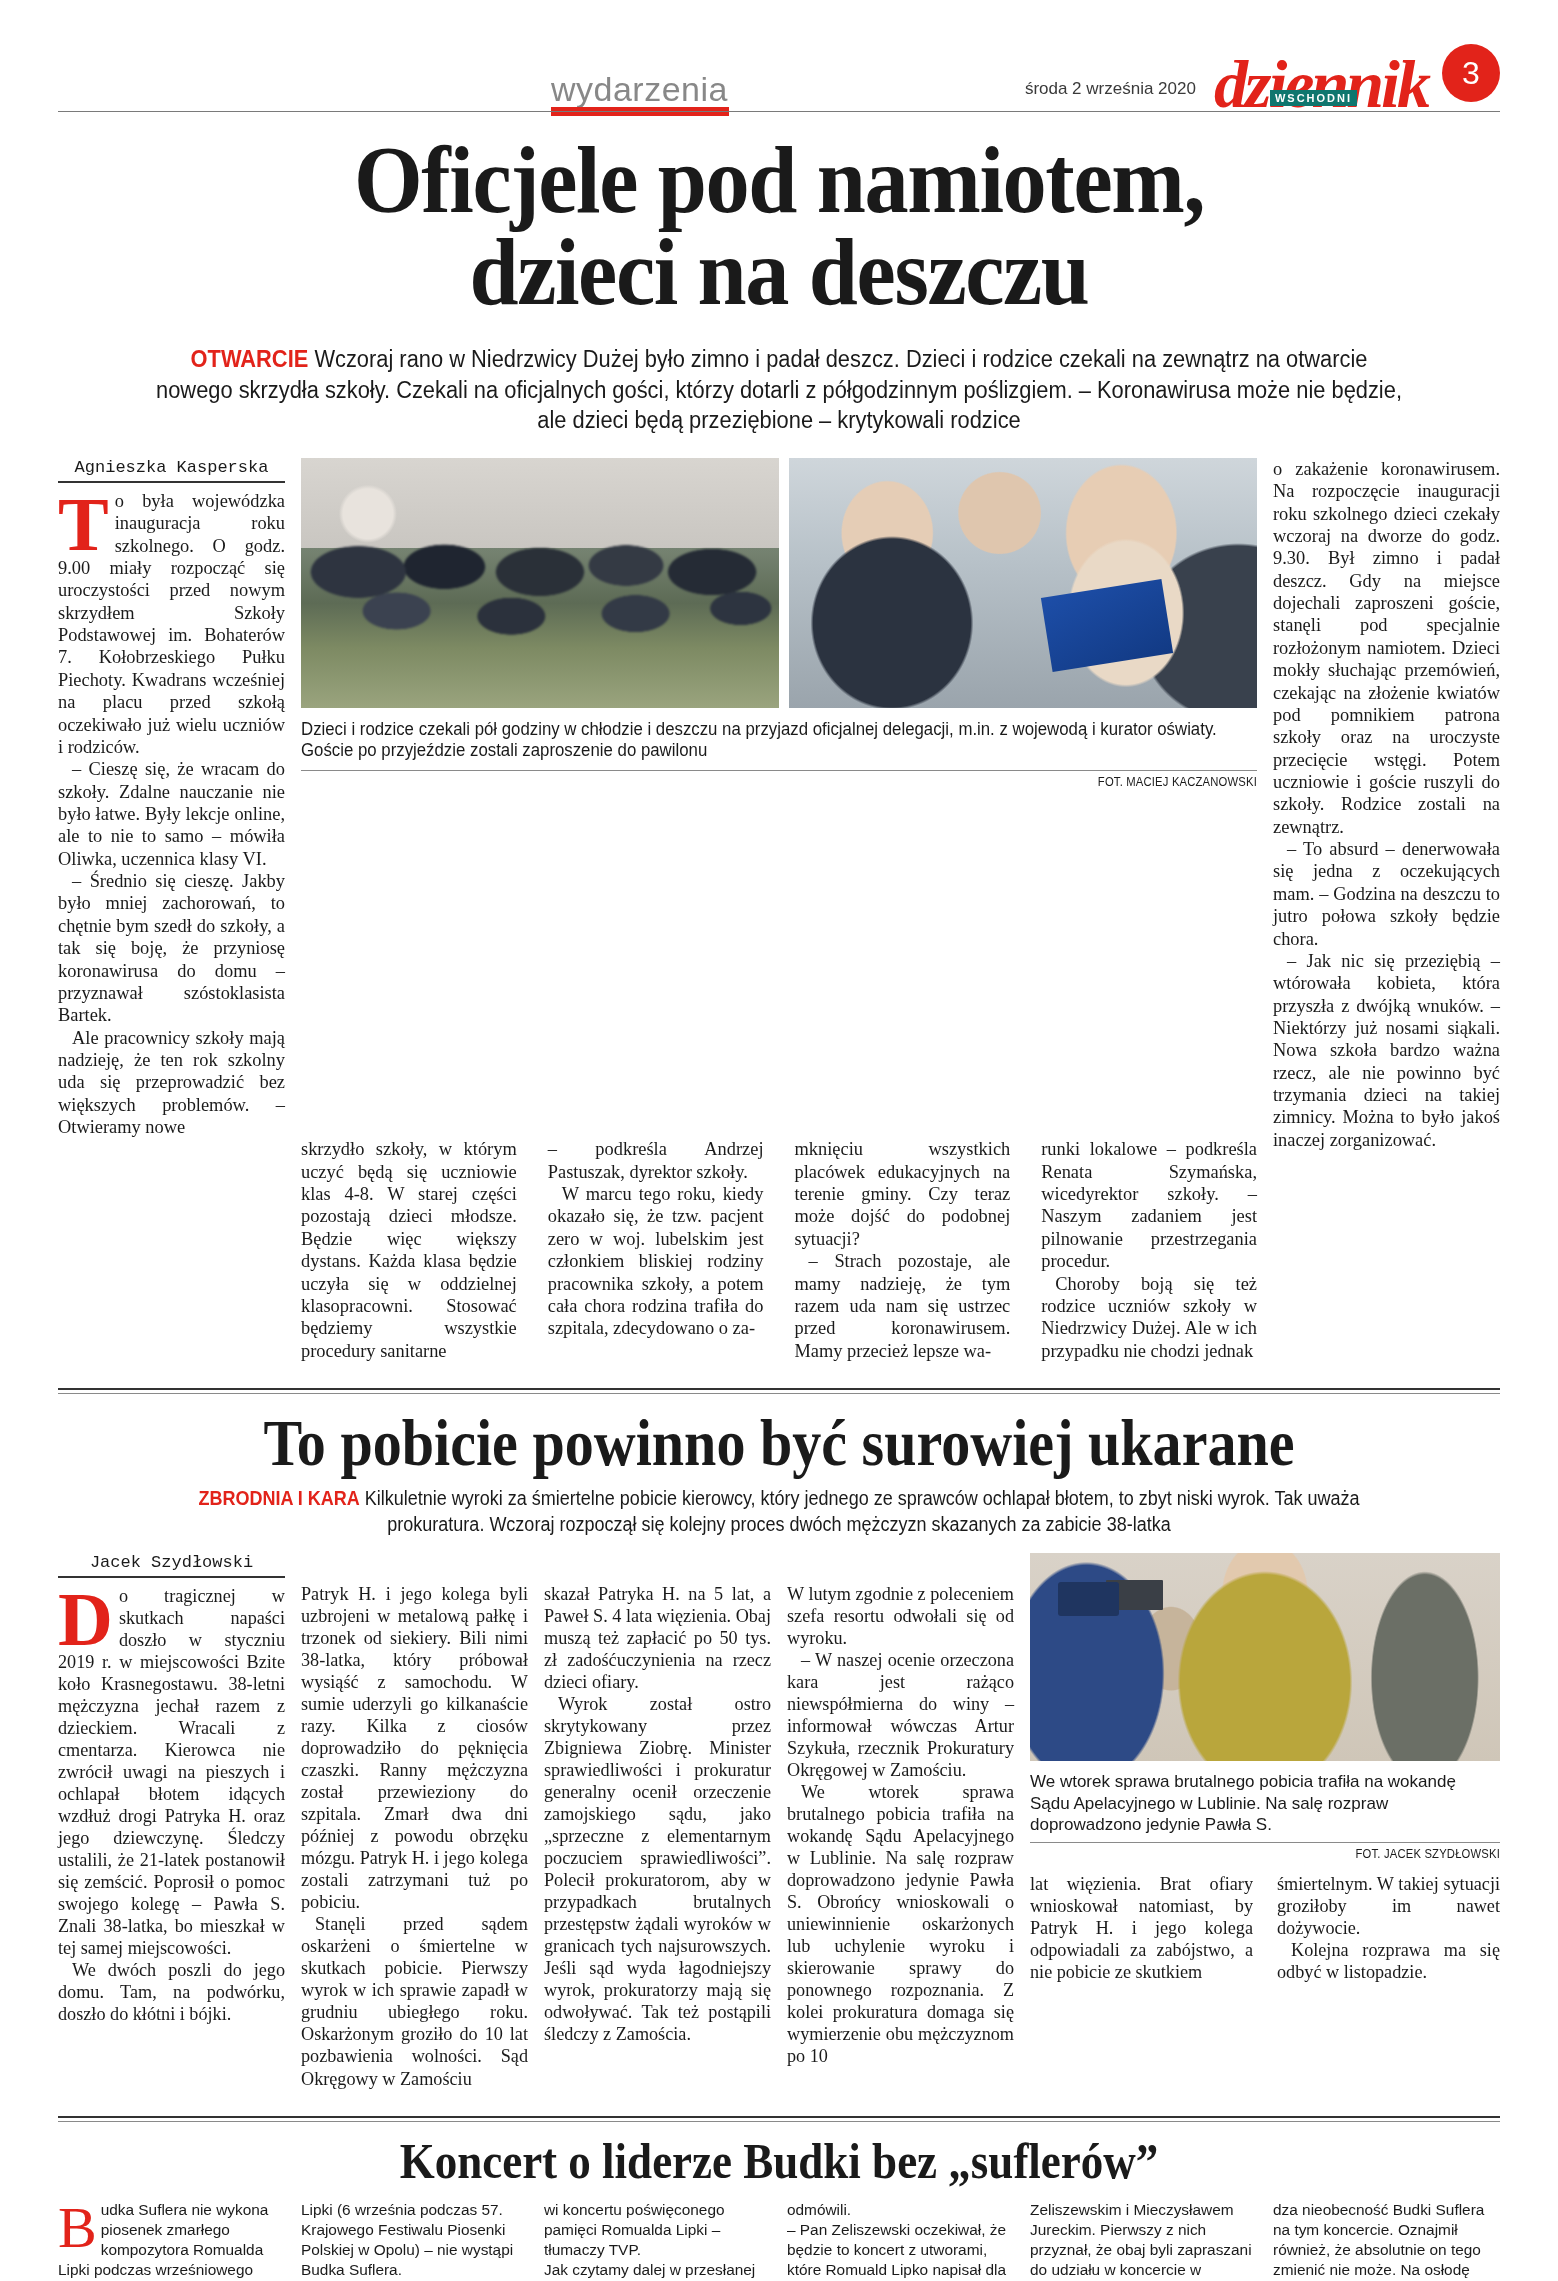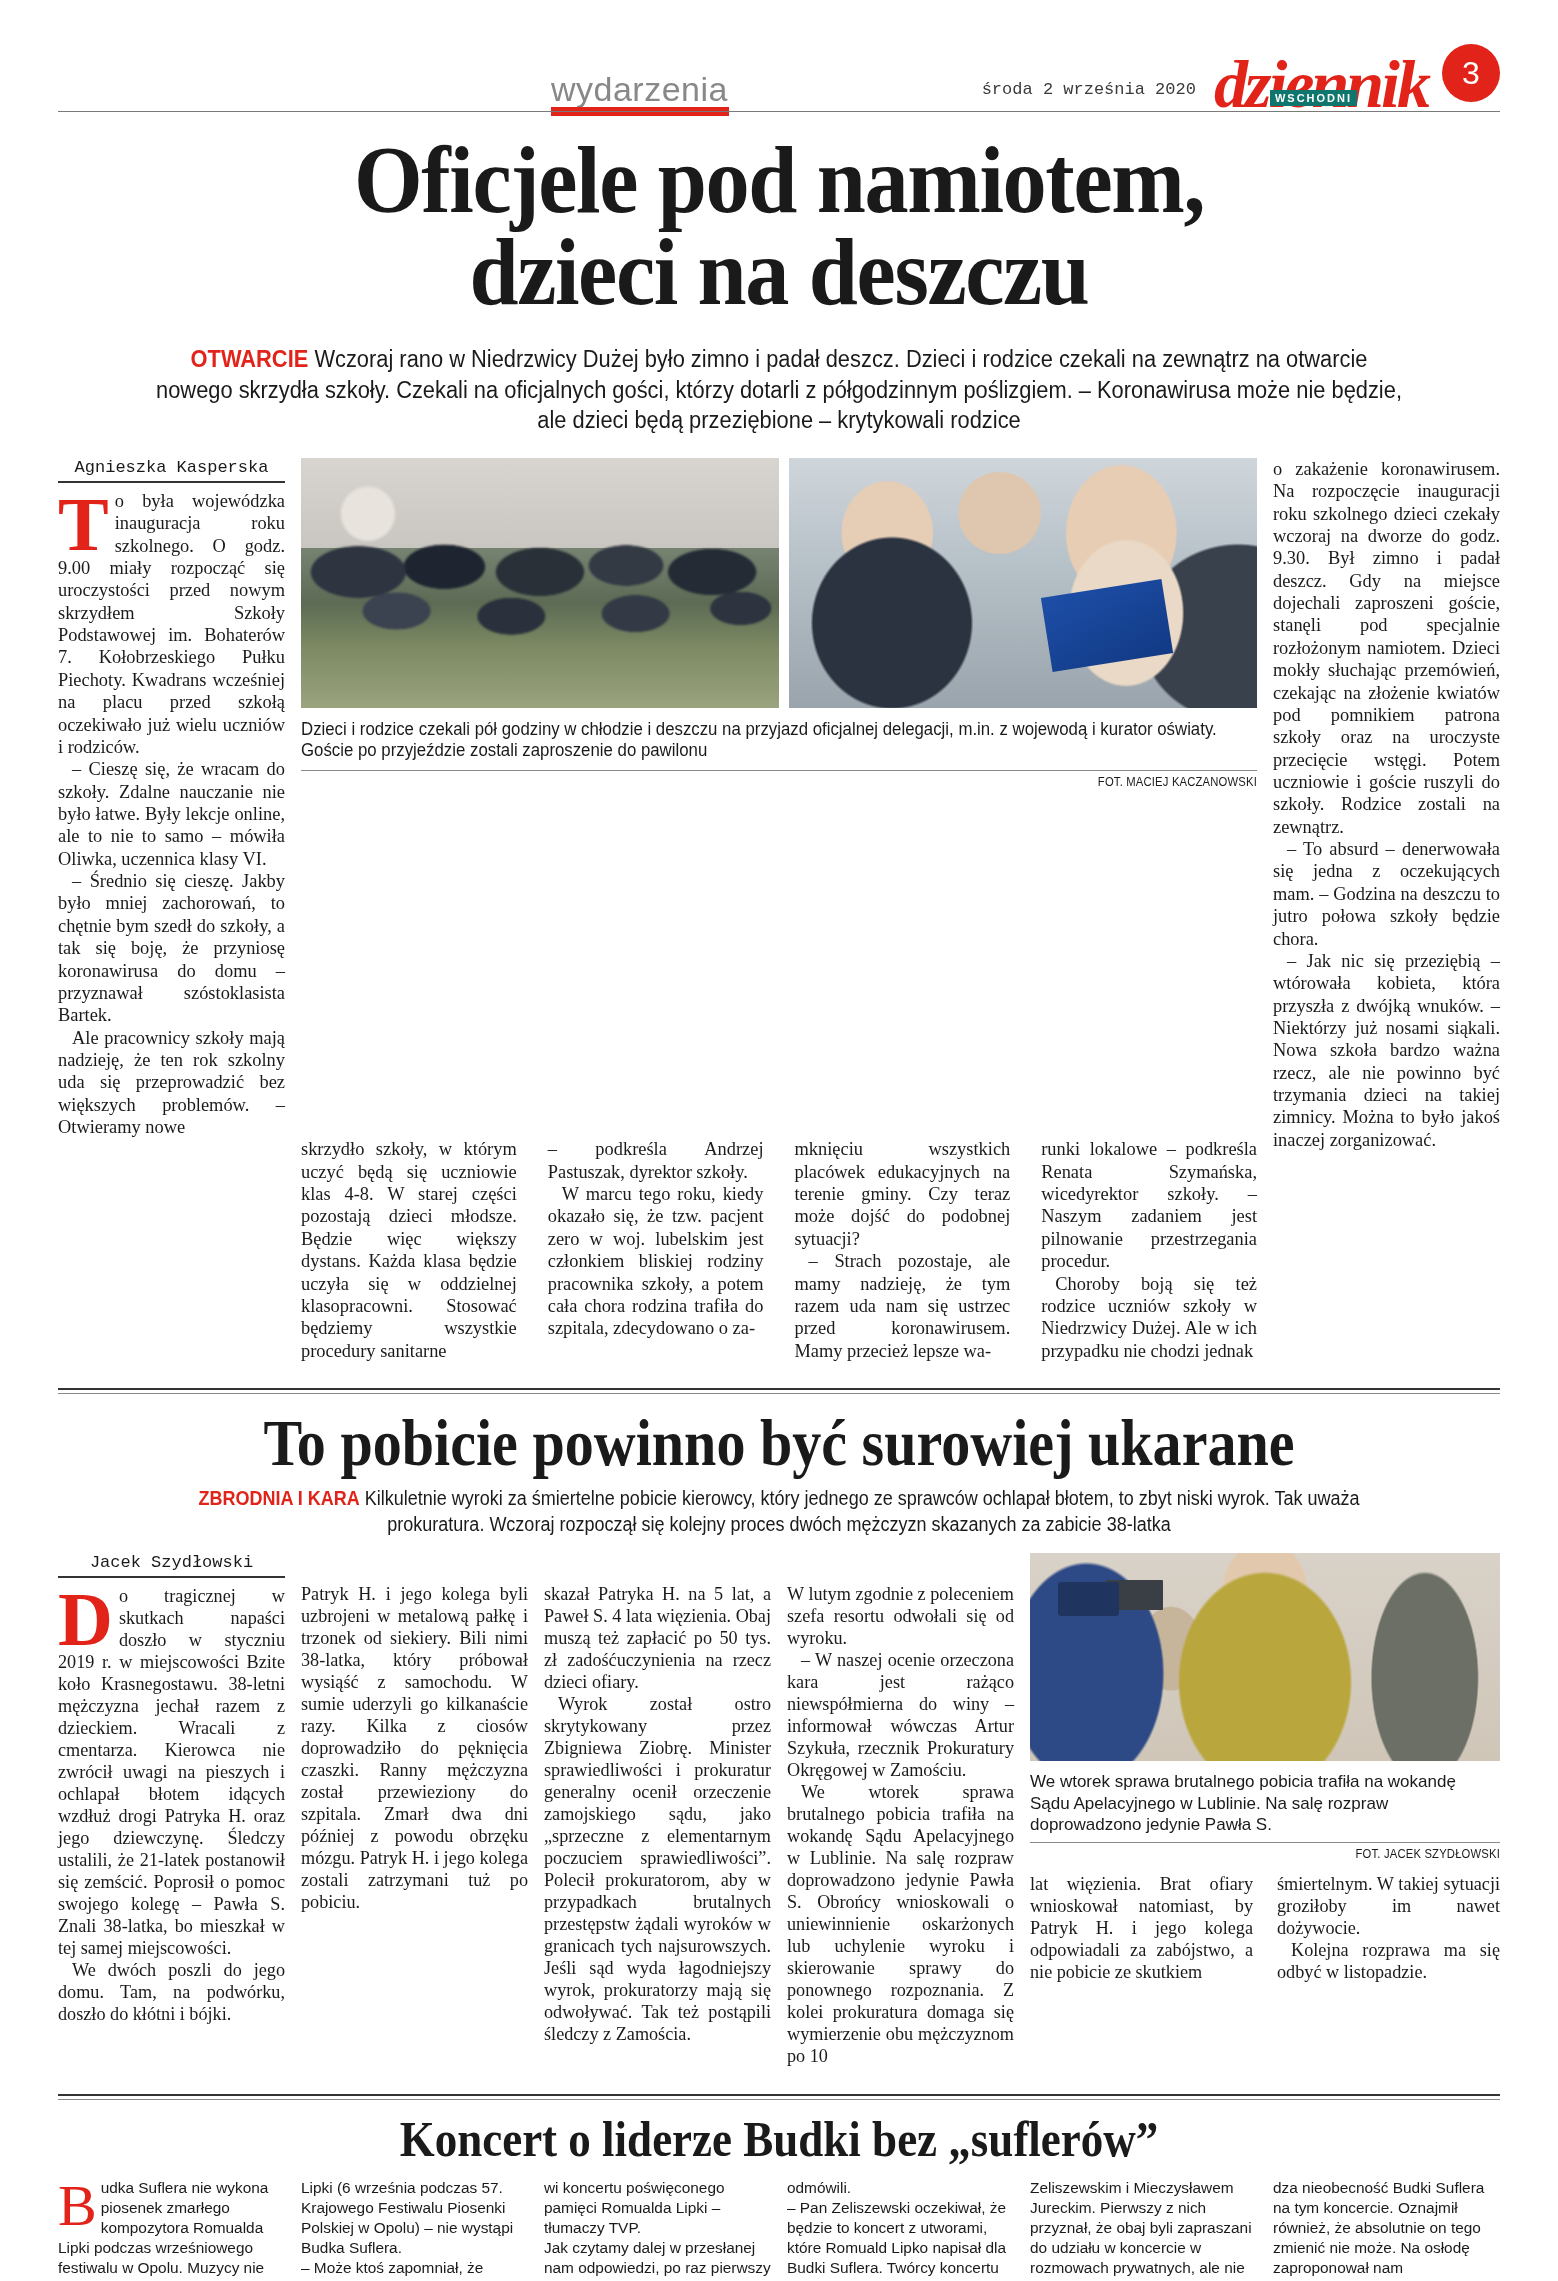--- a/index.html
+++ b/index.html
@@ -50,21 +50,21 @@
   }
   .mast-rule {
     position: absolute;
     left: 0;
     right: 0;
     bottom: 0;
     height: 1px;
     background: #7a7a7a;
   }
   .mast-date {
-    font-family: Liberation Mono, monospace;
+    font-family: Liberation Sans, sans-serif;
     font-size: 17px;
     color: #3a3a3a;
     margin-right: 18px;
     margin-bottom: 9px;
     white-space: nowrap;
   }
   .logo-wrap {
     position: relative;
     margin-bottom: -6px;
     display: flex;
@@ -462,20 +462,21 @@
     <div>
       <div class="byline">Jacek Szydłowski</div>
       <div class="col-text">
         <p class="dropcap">Do tragicznej w skutkach napaści doszło w styczniu 2019 r. w miejscowości Bzite koło Krasnegostawu. 38-letni mężczyzna jechał razem z dzieckiem. Wracali z cmentarza. Kierowca nie zwrócił uwagi na pieszych i ochlapał błotem idących wzdłuż drogi Patryka H. oraz jego dziewczynę. Śledczy ustalili, że 21-latek postanowił się zemścić. Poprosił o pomoc swojego kolegę – Pawła S. Znali 38-latka, bo mieszkał w tej samej miejscowości.</p>
         <p>We dwóch poszli do jego domu. Tam, na podwórku, doszło do kłótni i bójki.</p>
       </div>
     </div>
 
     <div class="col-text" style="padding-top:30px;">
       <p>Patryk H. i jego kolega byli uzbrojeni w metalową pałkę i trzonek od siekiery. Bili nimi 38-latka, który próbował wysiąść z samochodu. W sumie uderzyli go kilkanaście razy. Kilka z ciosów doprowadziło do pęknięcia czaszki. Ranny mężczyzna został przewieziony do szpitala. Zmarł dwa dni później z powodu obrzęku mózgu. Patryk H. i jego kolega zostali zatrzymani tuż po pobiciu.</p>
+      <p>Stanęli przed sądem oskarżeni o śmiertelne w skutkach pobicie. Pierwszy wyrok w ich sprawie zapadł w grudniu ubiegłego roku. Oskarżonym groziło do 10 lat pozbawienia wolności. Sąd Okręgowy w Zamościu</p>
     </div>
 
     <div class="col-text" style="padding-top:30px;">
       <p>skazał Patryka H. na 5 lat, a Paweł S. 4 lata więzienia. Obaj muszą też zapłacić po 50 tys. zł zadośćuczynienia na rzecz dzieci ofiary.</p>
       <p>Wyrok został ostro skrytykowany przez Zbigniewa Ziobrę. Minister sprawiedliwości i prokuratur generalny ocenił orzeczenie zamojskiego sądu, jako „sprzeczne z elementarnym poczuciem sprawiedliwości”. Polecił prokuratorom, aby w przypadkach brutalnych przestępstw żądali wyroków w granicach tych najsurowszych. Jeśli sąd wyda łagodniejszy wyrok, prokuratorzy mają się odwoływać. Tak też postąpili śledczy z Zamościa.</p>
     </div>
 
     <div class="col-text" style="padding-top:30px;">
       <p>W lutym zgodnie z poleceniem szefa resortu odwołali się od wyroku.</p>
       <p>– W naszej ocenie orzeczona kara jest rażąco niewspółmierna do winy – informował wówczas Artur Szykuła, rzecznik Prokuratury Okręgowej w Zamościu.</p>

